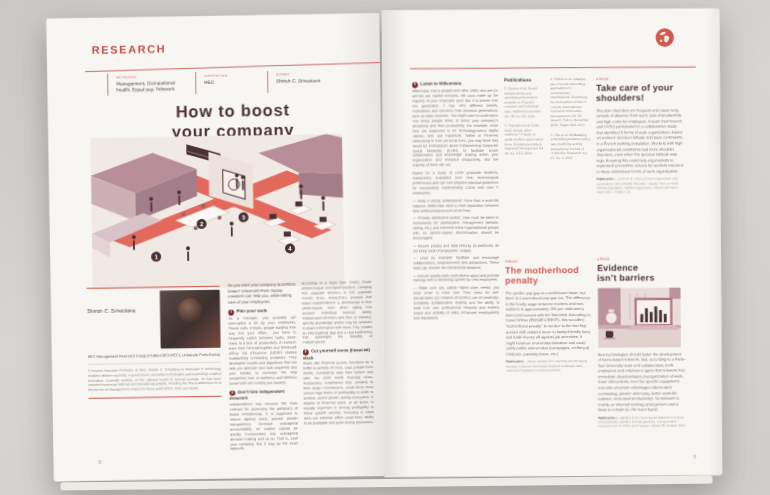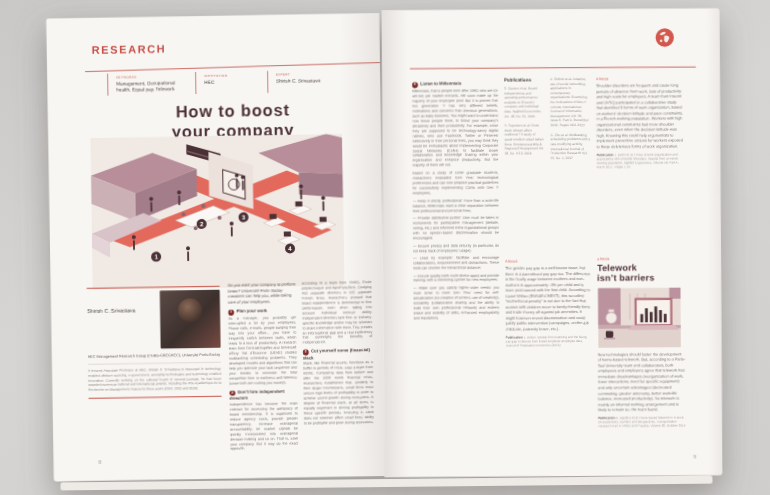--- a/index.html
+++ b/index.html
@@ -251,40 +251,42 @@
         <p class="pub">S. Cavaco et al. Board independence and operating performance: analysis on (French) company and individual data. Applied Economics, Vol. 48, No. 52, 2016</p>
         <p class="pub">A. Tognazzo et al. Does slack always affect resilience? A study of quasi-medium-sized Italian firms. Entrepreneurship &amp; Regional Development Vol. 28, No. 9-10, 2016</p>
       </div>
       <div class="colR colR3">
         <p class="pub">A. Shirish et al. Adaptive use of social networking applications in contemporary organizations: Examining the motivations of Gen Y cohorts. International Journal of Information Management, Vol. 36, Issue 6, Part A, December 2016, Pages 1111-1123</p>
         <p class="pub">C. Zhu et al. Multitasking scheduling problems with a rate-modifying activity. International Journal of Production Research Vol. 55, No. 1, 2017</p>
       </div>
 
       <div class="colR colR4">
         <div class="focus">A focus</div>
+        <div class="feat-h">Take care of your shoulders!</div>
         <p class="feat-bt">Shoulder disorders are frequent and cause long periods of absence from work, loss of productivity and high costs for employers. A team from Inserm and UVSQ participated in a collaborative study that identified 5 forms of work organization, based on workers’ decision latitude and pace constraints, in a French working population. Workers with high organizational constraints had more shoulder disorders, even when the decision latitude was high. Knowing this could help ergonomists to implement preventive actions for workers exposed to these deleterious forms of work organization.</p>
         <p class="pub-note">
           <b>Publication</b>
           <span>J. Bodin et al, Forms of work organization and associations with shoulder disorders: Results from a French working population, Applied Ergonomics, Volume 59, Part A, March 2017, Pages 1-10</span>
         </p>
       </div>
 
       <div class="colR block-mother">
         <div class="focus">A focus</div>
+        <div class="feat-h red">The motherhood penalty</div>
         <p class="feat-bt">The gender pay gap is a well-known issue, but there is a parenthood pay gap too. The difference in the hourly wage between mothers and non-mothers is approximately -3% per child and is more pronounced with the first child. According to Lionel Wilner (ENSAE-CREST), this so-called “motherhood penalty” is not due to the fact that women with children move to family-friendly firms and trade money off against job amenities. It might however reveal discrimination and could justify public intervention (campaigns, on-the-job childcare, paternity leave, etc.).</p>
         <p class="pub-note">
           <b>Publication</b>
           <span>L. Wilner, Worker-firm matching and the family pay gap: Evidence from linked employer-employee data, Journal of Population Economics (2016)</span>
         </p>
       </div>
 
       <div class="colR block-tele">
         <div class="focus">a focus</div>
         <div class="feat-h">
-          <div>Telework</div>
+          <div>Evidence</div>
           <div>isn’t barriers</div>
         </div>
         <svg class="tele-illo" width="84" height="60" viewBox="0 0 88 64">
           <rect x="0" y="0" width="88" height="40" fill="#e9dcd6"></rect>
           <rect x="0" y="0" width="24" height="40" fill="#bb939e"></rect>
           <rect x="76" y="0" width="12" height="12" fill="#bb939e"></rect>
           <line x1="34" y1="6" x2="34" y2="34" stroke="#d9c6c0" stroke-width="1.5"></line>
           <line x1="42" y1="6" x2="42" y2="34" stroke="#d9c6c0" stroke-width="1.5"></line>
           <line x1="50" y1="6" x2="50" y2="34" stroke="#d9c6c0" stroke-width="1.5"></line>
           <rect x="0" y="40" width="88" height="4" fill="#c9a8ae"></rect>

